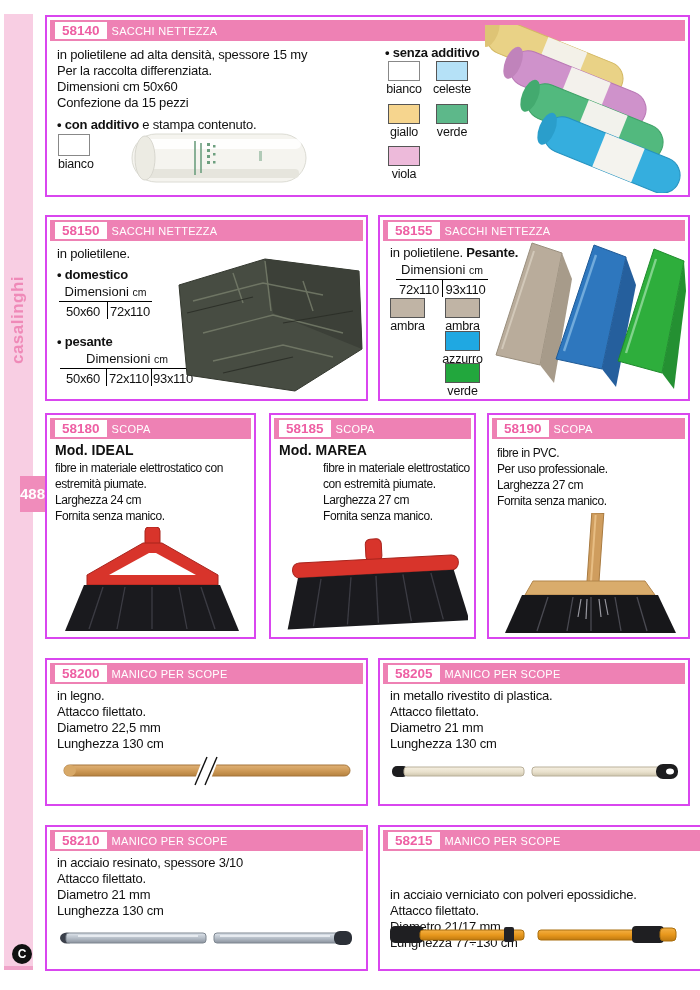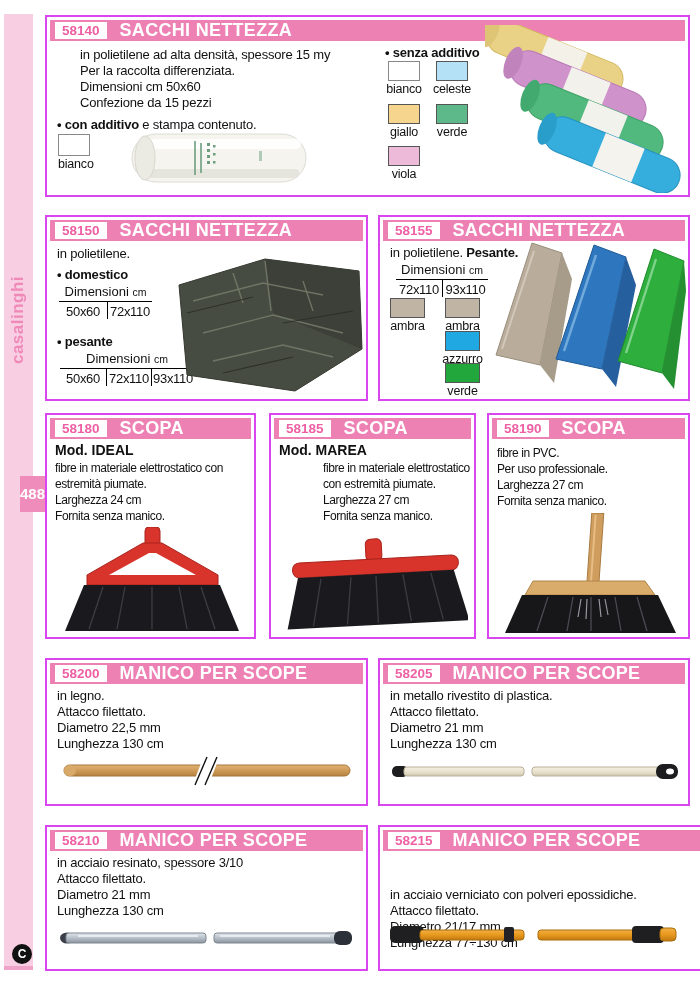--- a/index.html
+++ b/index.html
@@ -19,21 +19,21 @@
   .side-bottomline{position:absolute;left:0;bottom:0;width:100%;height:4px;background:#f0a3c9;}
   .corner-logo{left:12px;top:944px;width:20px;height:20px;background:#111;border-radius:50%;
       color:#fff;font-weight:bold;font-size:12px;line-height:20px;text-align:center;}
 
   
   .box{position:absolute;background:#fff;border:2px solid #d946ef;box-sizing:border-box;}
   .hdr{position:absolute;left:3px;top:3px;right:3px;height:21px;background:#ee81b4;
        display:flex;align-items:center;}
   .code{background:#fff;color:#ee5fa3;font-weight:bold;font-size:13.5px;
         padding:1px 7px;margin-left:5px;line-height:15px;}
-  .hdr-title{color:#fff;font-weight:bold;font-size:18px;margin-left:13px;letter-spacing:.3px;}
+  .hdr-title{color:#fff;font-weight:normal;font-size:11px;margin-left:5px;letter-spacing:.3px;}
 
   .txt{font-size:13px;line-height:16px;letter-spacing:-.2px;white-space:nowrap;}
   .txt div{white-space:nowrap;}
   .txt-sm{font-size:12px;letter-spacing:-.4px;}
   .model{font-size:14px;font-weight:bold;white-space:nowrap;}
 
   
   .dimtbl .thead{border-bottom:1.5px solid #000;text-align:center;font-size:13px;
                  padding-bottom:2px;white-space:nowrap;}
   .dimtbl .thead .unit{font-size:10.5px;}
@@ -58,21 +58,21 @@
   <div class="page-badge">488</div>
   <div class="side-bottomline"></div>
 </div>
 <div class="abs corner-logo">C</div>
 
 <div class="box" style="left:45px;top:15px;width:645px;height:182px;">
   <div class="hdr">
     <span class="code">58140</span>
     <span class="hdr-title">SACCHI NETTEZZA</span>
   </div>
-  <div class="abs txt" style="left:10px;top:30px;margin-left:23px;">
+  <div class="abs txt" style="left:10px;top:30px;">
     <div>in polietilene ad alta densità, spessore 15 my</div>
     <div>Per la raccolta differenziata.</div>
     <div>Dimensioni cm 50x60</div>
     <div>Confezione da 15 pezzi</div>
   </div>
   <div class="abs txt" style="left:10px;top:100px;">
     <span class="b">• con additivo</span><span> e stampa contenuto.</span>
   </div>
   <div class="swgrp left-align" style="left:11px;top:117px;width:50px;">
     <div class="sw" style="height: 22px; border-color: rgb(136, 136, 136); background: rgb(255, 255, 255);"></div>

